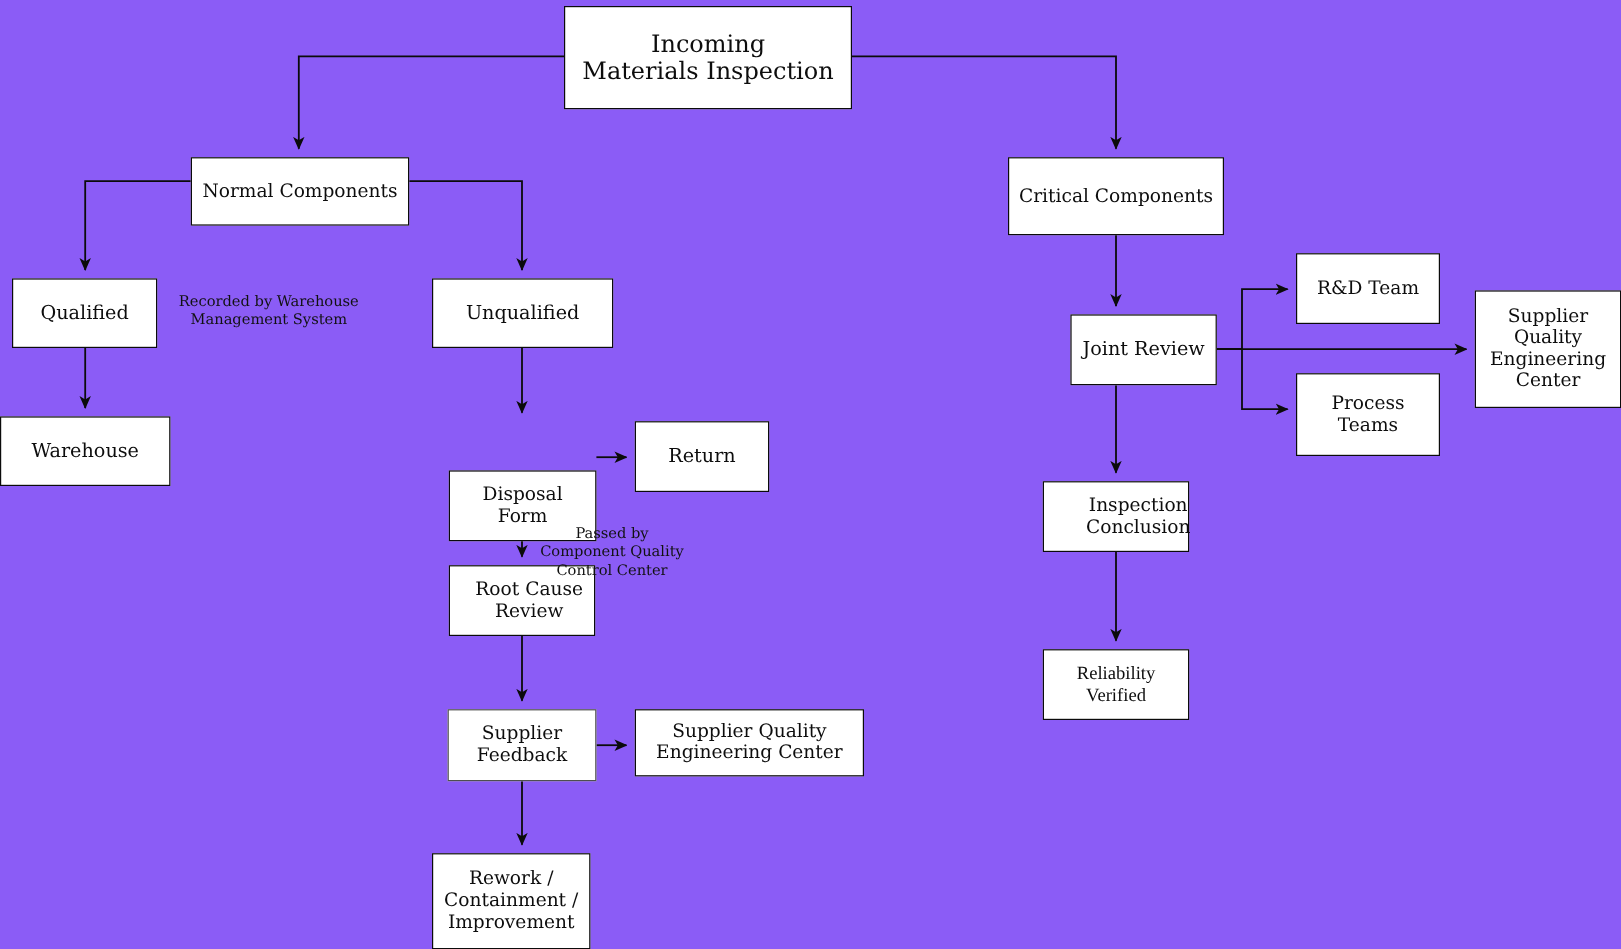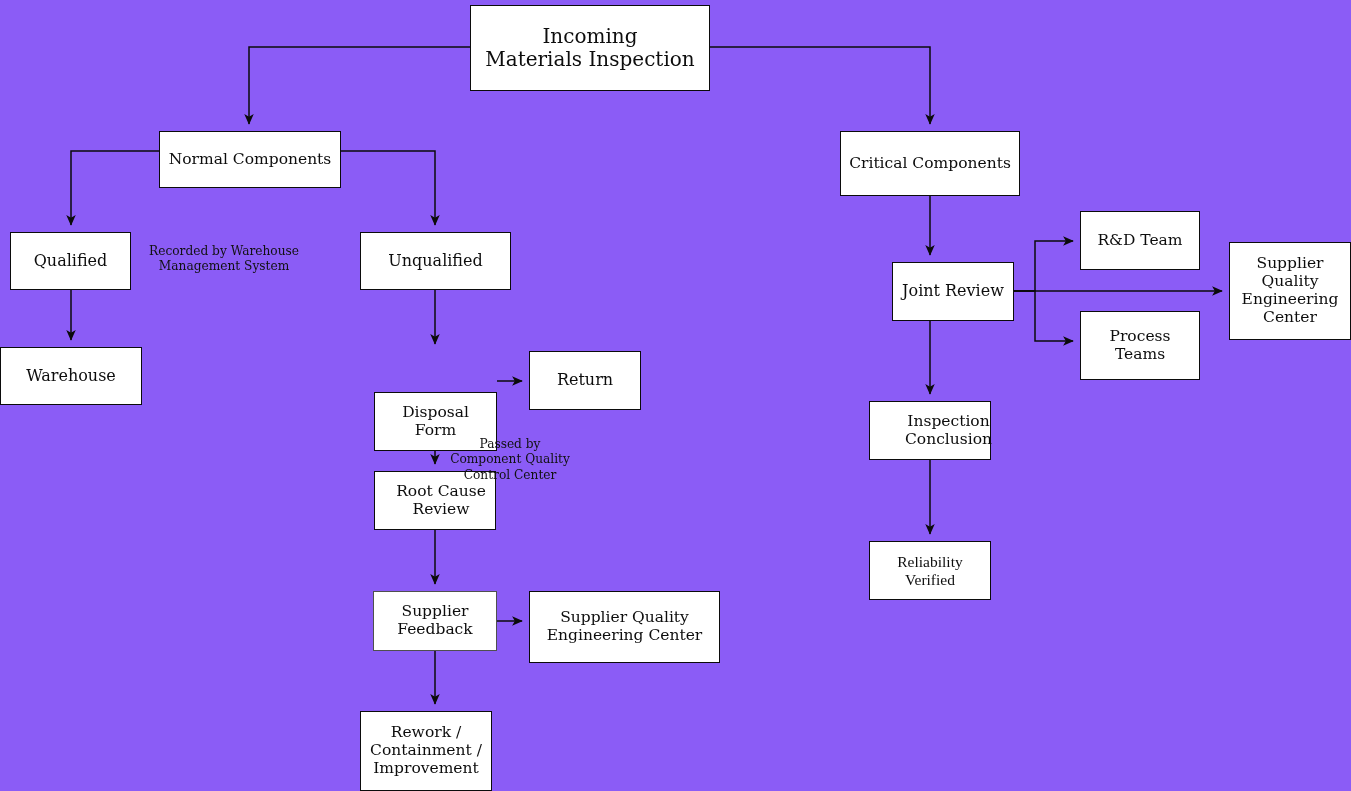--- a/index.html
+++ b/index.html
@@ -90,21 +90,21 @@
       <div class="node" style="left: 10px; top: 232px; width: 121px; height: 58px; font-size: 16px;">Qualified</div>
       <div class="node" style="left: 0px; top: 347px; width: 142px; height: 58px; font-size: 16px;">Warehouse</div>
       <div class="node" style="left: 360px; top: 232px; width: 151px; height: 58px; font-size: 16px;">Unqualified</div>
       <div class="node" style="left: 374px; top: 351px; width: 123px; height: 59px; font-size: 15.5px; margin-top: 41px;">Disposal
 Form</div>
       <div class="node" style="left: 529px; top: 351px; width: 112px; height: 59px; font-size: 16px;">Return</div>
       <div class="node" style="left: 374px; top: 471px; width: 122px; height: 59px; font-size: 15.5px; padding-left: 12px;">Root Cause
 Review</div>
       <div class="node soft" style="left: 373px; top: 591px; width: 124px; height: 60px; font-size: 15.5px;">Supplier
 Feedback</div>
-      <div class="node" style="left: 529px; top: 591px; width: 191px; height: 72px; font-size: 15.5px;">Supplier Quality
+      <div class="node" style="left: 529px; top: 591px; width: 191px; height: 56px; font-size: 15.5px;">Supplier Quality
 Engineering Center</div>
       <div class="node" style="left: 360px; top: 711px; width: 132px; height: 80px; font-size: 15.5px;">Rework /
 Containment /
 Improvement</div>
       <div class="node" style="left: 869px; top: 262px; width: 122px; height: 59px; font-size: 16px; margin-left: 23px;">Joint Review</div>
       <div class="node" style="left: 1080px; top: 211px; width: 120px; height: 59px; font-size: 15.5px;">R&amp;D Team</div>
       <div class="node" style="left: 1080px; top: 311px; width: 120px; height: 69px; font-size: 15.5px;">Process
 Teams</div>
       <div class="node" style="left: 1229px; top: 242px; width: 122px; height: 98px; font-size: 15.5px;">Supplier
 Quality

